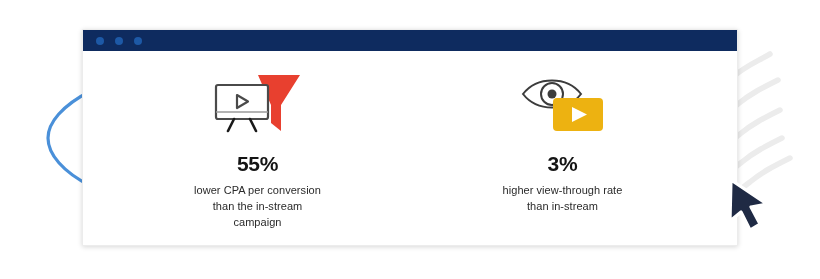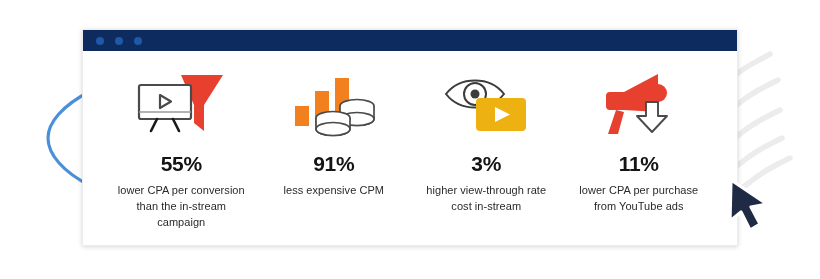--- a/index.html
+++ b/index.html
@@ -106,70 +106,37 @@
             <line x1="4" y1="41" x2="56" y2="41" stroke="#9a9a9a" stroke-width="1.6"></line>
             <path d="M25 24 L36 30.5 L25 37 Z" fill="none" stroke="#4a4a4a" stroke-width="2.2" stroke-linejoin="round"></path>
             <path d="M22 48 L16 60 M38 48 L44 60" stroke="#1a1a1a" stroke-width="2.6" stroke-linecap="round"></path>
           </svg>
         </div>
         <div class="pct">55%</div>
         <div class="desc">lower CPA per conversion than the in-stream campaign</div>
       </div>
 
 
-      <div class="stat">
-        <div class="icon-wrap">
-          <svg width="86" height="66" viewBox="0 0 86 66">
-            <rect x="4" y="34" width="14" height="20" fill="#f2801e"></rect>
-            <rect x="24" y="19" width="14" height="35" fill="#f2801e"></rect>
-            <rect x="44" y="6" width="14" height="48" fill="#f2801e"></rect>
-            <g fill="#ffffff" stroke="#4a4a4a" stroke-width="1.7">
-              <ellipse cx="66" cy="34" rx="17" ry="6.5"></ellipse>
-              <path d="M49 34 v13 a17 6.5 0 0 0 34 0 v-13"></path>
-              <ellipse cx="66" cy="47" rx="17" ry="6.5"></ellipse>
-              <ellipse cx="42" cy="46" rx="17" ry="6.5"></ellipse>
-              <path d="M25 46 v11 a17 6.5 0 0 0 34 0 v-11"></path>
-              <ellipse cx="42" cy="57" rx="17" ry="6.5"></ellipse>
-            </g>
-          </svg>
-        </div>
-        <div class="pct">91%</div>
-        <div class="desc">less expensive CPM</div>
-      </div>
 
       <div class="stat">
         <div class="icon-wrap">
           <svg width="88" height="66" viewBox="0 0 88 66">
             <g fill="none" stroke="#3c3c3c" stroke-width="2">
               <path d="M4 22 C 18 4, 48 4, 62 22 C 48 40, 18 40, 4 22 Z"></path>
               <circle cx="33" cy="22" r="11"></circle>
               <circle cx="33" cy="22" r="4.5" fill="#3c3c3c" stroke="none"></circle>
             </g>
             <rect x="34" y="26" width="50" height="33" rx="4" fill="#edb211"></rect>
             <path d="M53 35 L68 42.5 L53 50 Z" fill="#ffffff"></path>
           </svg>
         </div>
         <div class="pct">3%</div>
-        <div class="desc">higher view-through rate cost in-stream</div>
+        <div class="desc">higher view-through rate than in-stream</div>
       </div>
 
-      <div class="stat">
-        <div class="icon-wrap">
-          <svg width="86" height="66" viewBox="0 0 86 66">
-            <path d="M62 2 L28 20 H14 a4 4 0 0 0 -4 4 v10 a4 4 0 0 0 4 4 h14 L62 40 Z" fill="#e8402f"></path>
-            <circle cx="62" cy="21" r="9" fill="#e8402f"></circle>
-            <path d="M20 38 L12 62 L22 62 L28 40 Z" fill="#e8402f"></path>
-            <g fill="#ffffff" stroke="#4a4a4a" stroke-width="1.9" stroke-linejoin="round">
-              <path d="M50 30 h12 v14 h9 L56 60 L41 44 h9 Z"></path>
-            </g>
-          </svg>
-        </div>
-        <div class="pct">11%</div>
-        <div class="desc">lower CPA per purchase from YouTube ads</div>
-      </div>
 
     </div>
   </div>
 
   <svg class="cursor" viewBox="0 0 52 58">
     <path d="M5 3 L4 44 L15 35 L24 53 L34 47 L25 30 L41 27 Z" fill="#1f2a44" stroke="#ffffff" stroke-width="3.2" stroke-linejoin="round"></path>
   </svg>
 
 </div>
 

